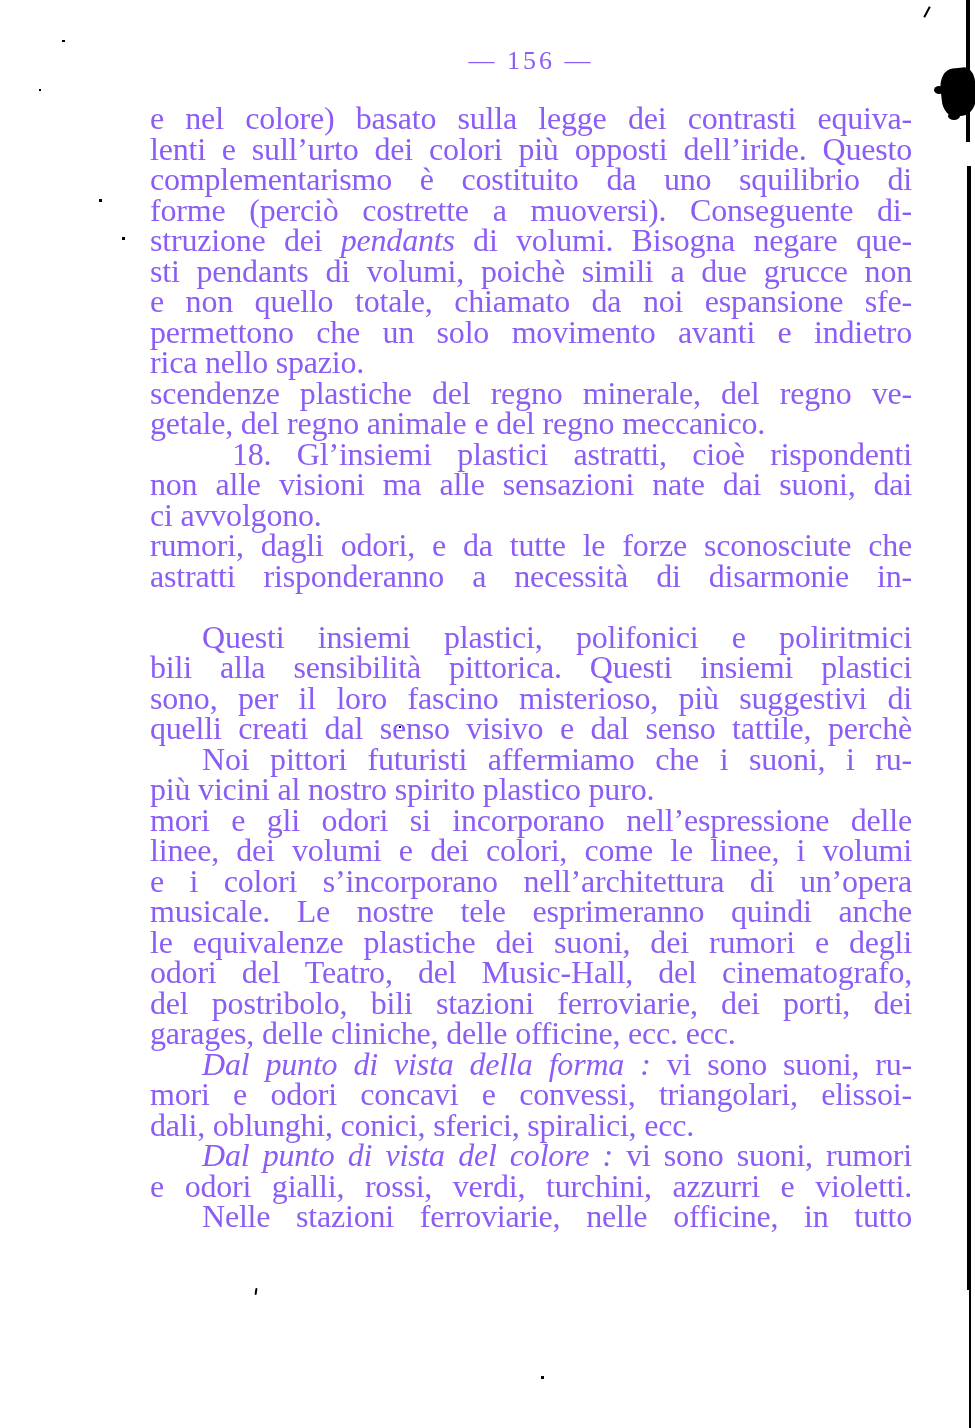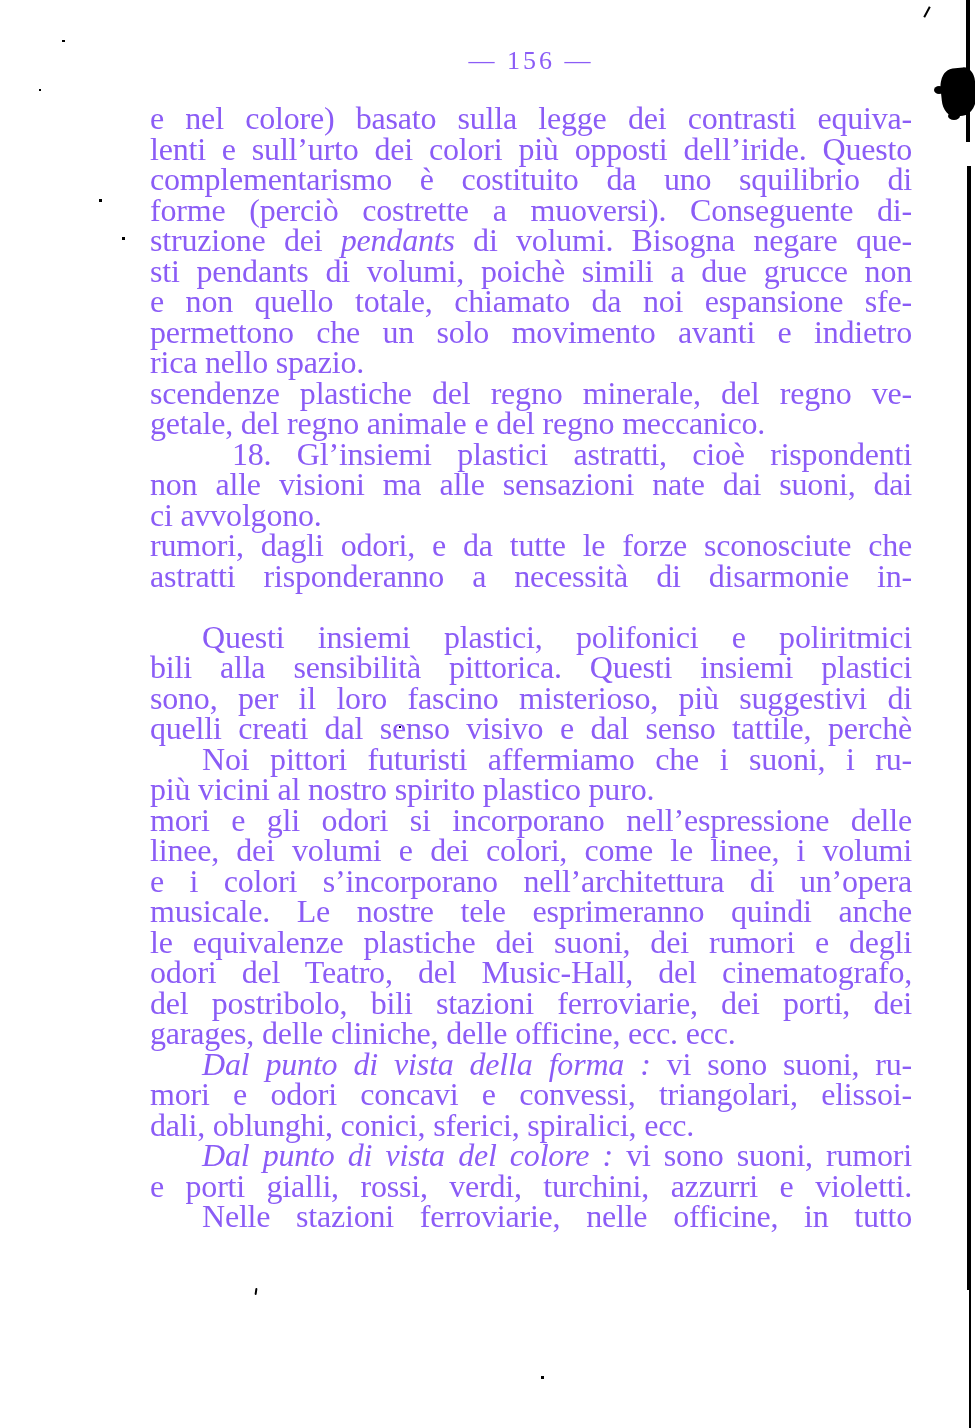--- a/index.html
+++ b/index.html
@@ -105,21 +105,21 @@
       <div class="line ind-none j"><span class="rm">e i colori s’incorporano nell’architettura di un’opera</span></div>
       <div class="line ind-none j"><span class="rm">musicale. Le nostre tele esprimeranno quindi anche</span></div>
       <div class="line ind-none j"><span class="rm">le equivalenze plastiche dei suoni, dei rumori e degli</span></div>
       <div class="line ind-none j"><span class="rm">odori del Teatro, del Music-Hall, del cinematografo,</span></div>
       <div class="line ind-none j"><span class="rm">del postribolo, bili stazioni ferroviarie, dei porti, dei</span></div>
       <div class="line ind-none"><span class="rm">garages, delle cliniche, delle officine, ecc. ecc.</span></div>
       <div class="line ind-paragraph j"><span class="it">Dal punto di vista della forma :</span><span class="rm"> vi sono suoni, ru-</span></div>
       <div class="line ind-none j"><span class="rm">mori e odori concavi e convessi, triangolari, elissoi-</span></div>
       <div class="line ind-none"><span class="rm">dali, oblunghi, conici, sferici, spiralici, ecc.</span></div>
       <div class="line ind-paragraph j"><span class="it">Dal punto di vista del colore :</span><span class="rm"> vi sono suoni, rumori</span></div>
-      <div class="line ind-none j"><span class="rm">e porti gialli, rossi, verdi, turchini, azzurri e violetti.</span></div>
+      <div class="line ind-none j"><span class="rm">e odori gialli, rossi, verdi, turchini, azzurri e violetti.</span></div>
       <div class="line ind-paragraph j"><span class="rm">Nelle stazioni ferroviarie, nelle officine, in tutto</span></div>
     </div>
 
   <div class="artifact edge-line-top"></div>
   <div class="artifact edge-line-main"></div>
   <div class="artifact edge-line-bottom"></div>
   <div class="artifact ink-blob"></div>
   <div class="artifact blob-spur1"></div>
   <div class="artifact blob-spur2"></div>
   <div class="artifact tick-topright"></div>

